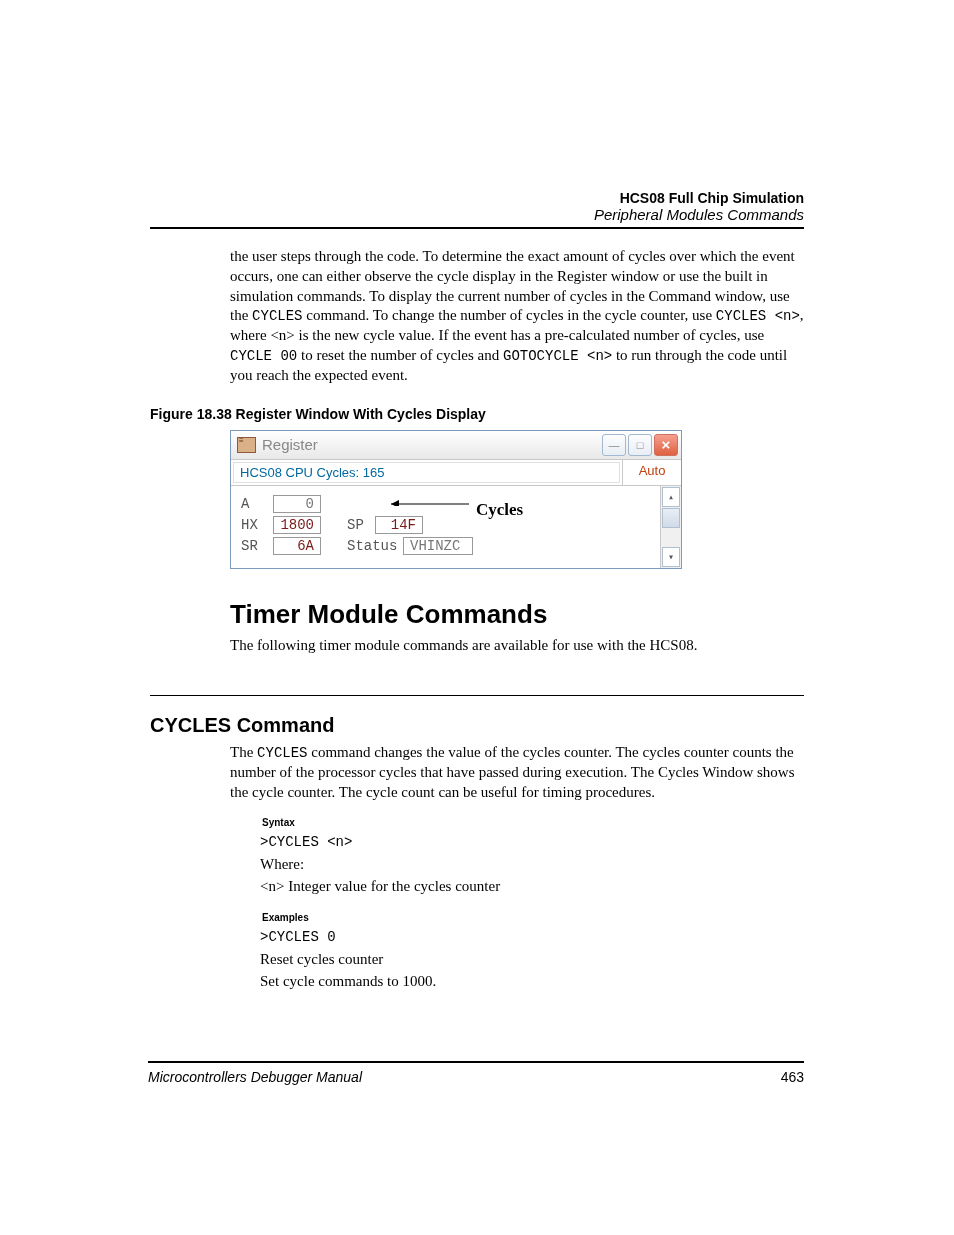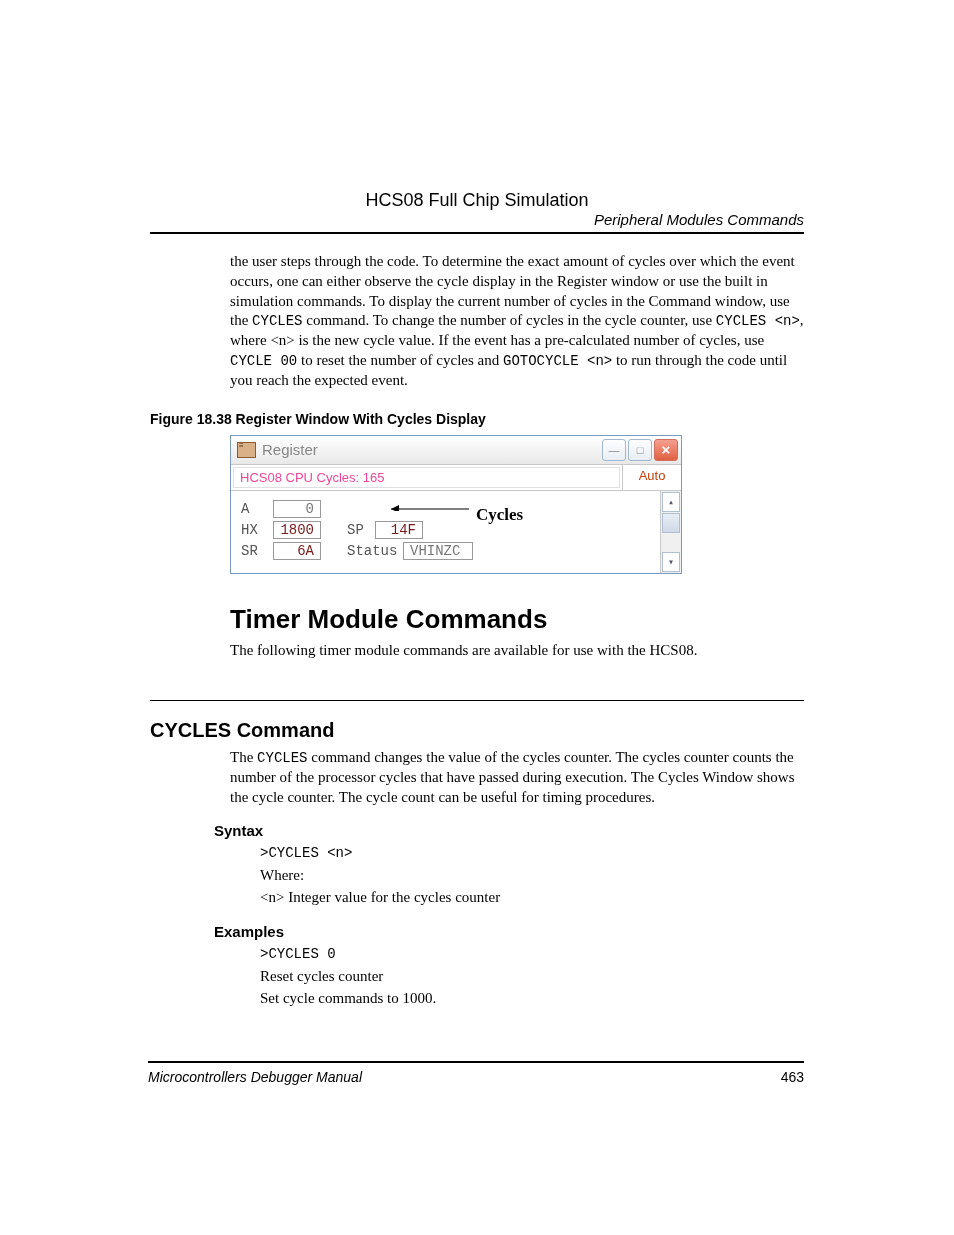--- a/index.html
+++ b/index.html
@@ -16,23 +16,22 @@
   .page {
     padding: 190px 150px 0 150px;
     box-sizing: border-box;
   }
   .header-right {
     text-align: right;
     font-family: Arial, Helvetica, sans-serif;
     margin-bottom: 4px;
   }
   .header-title {
-    font-weight: normal;
-    font-size: 18px;
-    text-align: center;
+    font-weight: bold;
+    font-size: 14px;
   }
   .header-sub {
     font-style: italic;
     font-size: 15px;
     font-family: Arial, Helvetica, sans-serif;
   }
   .hr-thick {
     border: none;
     border-top: 2px solid #000;
     margin: 4px 0 18px 0;
@@ -120,21 +119,21 @@
     display: flex;
     border-bottom: 1px solid #c8c8c8;
     padding: 0;
   }
   .reg-info-left {
     flex: 1;
     padding: 2px 6px;
     border: 1px solid #e0e0e0;
     margin: 2px;
     font-size: 13px;
-    color: #ec4899;
+    color: #0369a1;
     font-family: Arial,sans-serif;
   }
   .reg-info-right {
     width: 50px;
     text-align: center;
     border-left: 1px solid #c8c8c8;
     padding: 3px 4px;
     font-size: 13px;
     color: #c2410c;
   }
@@ -203,22 +202,22 @@
   }
   .h2 {
     font-family: Arial, Helvetica, sans-serif;
     font-weight: bold;
     font-size: 20px;
     margin: 0 0 6px 0;
   }
   .h3 {
     font-family: Arial, Helvetica, sans-serif;
     font-weight: bold;
-    font-size: 15px;
-    margin: 14px 0 4px 64px;
+    font-size: 10px;
+    margin: 14px 0 4px 112px;
   }
   .example-block {
     margin-left: 110px;
     font-size: 15px;
     line-height: 1.5;
   }
   .footer {
     position: absolute;
     left: 148px; right: 150px;
     bottom: 150px;

